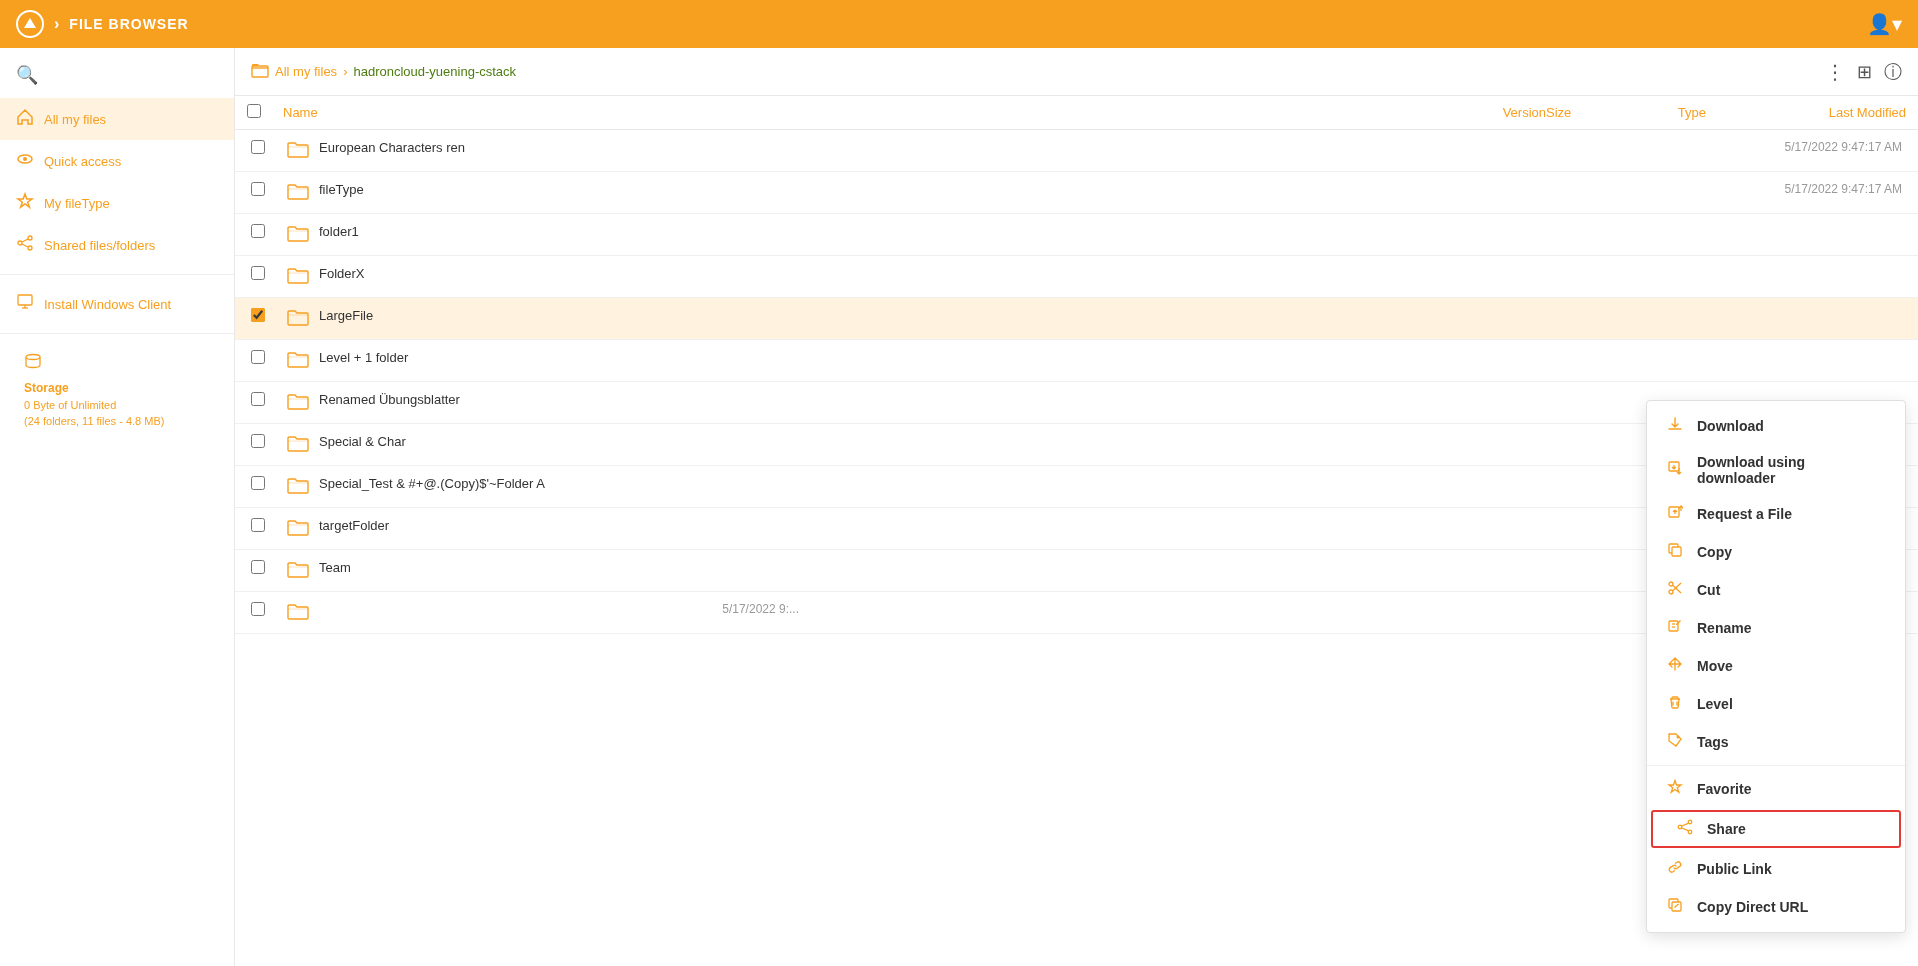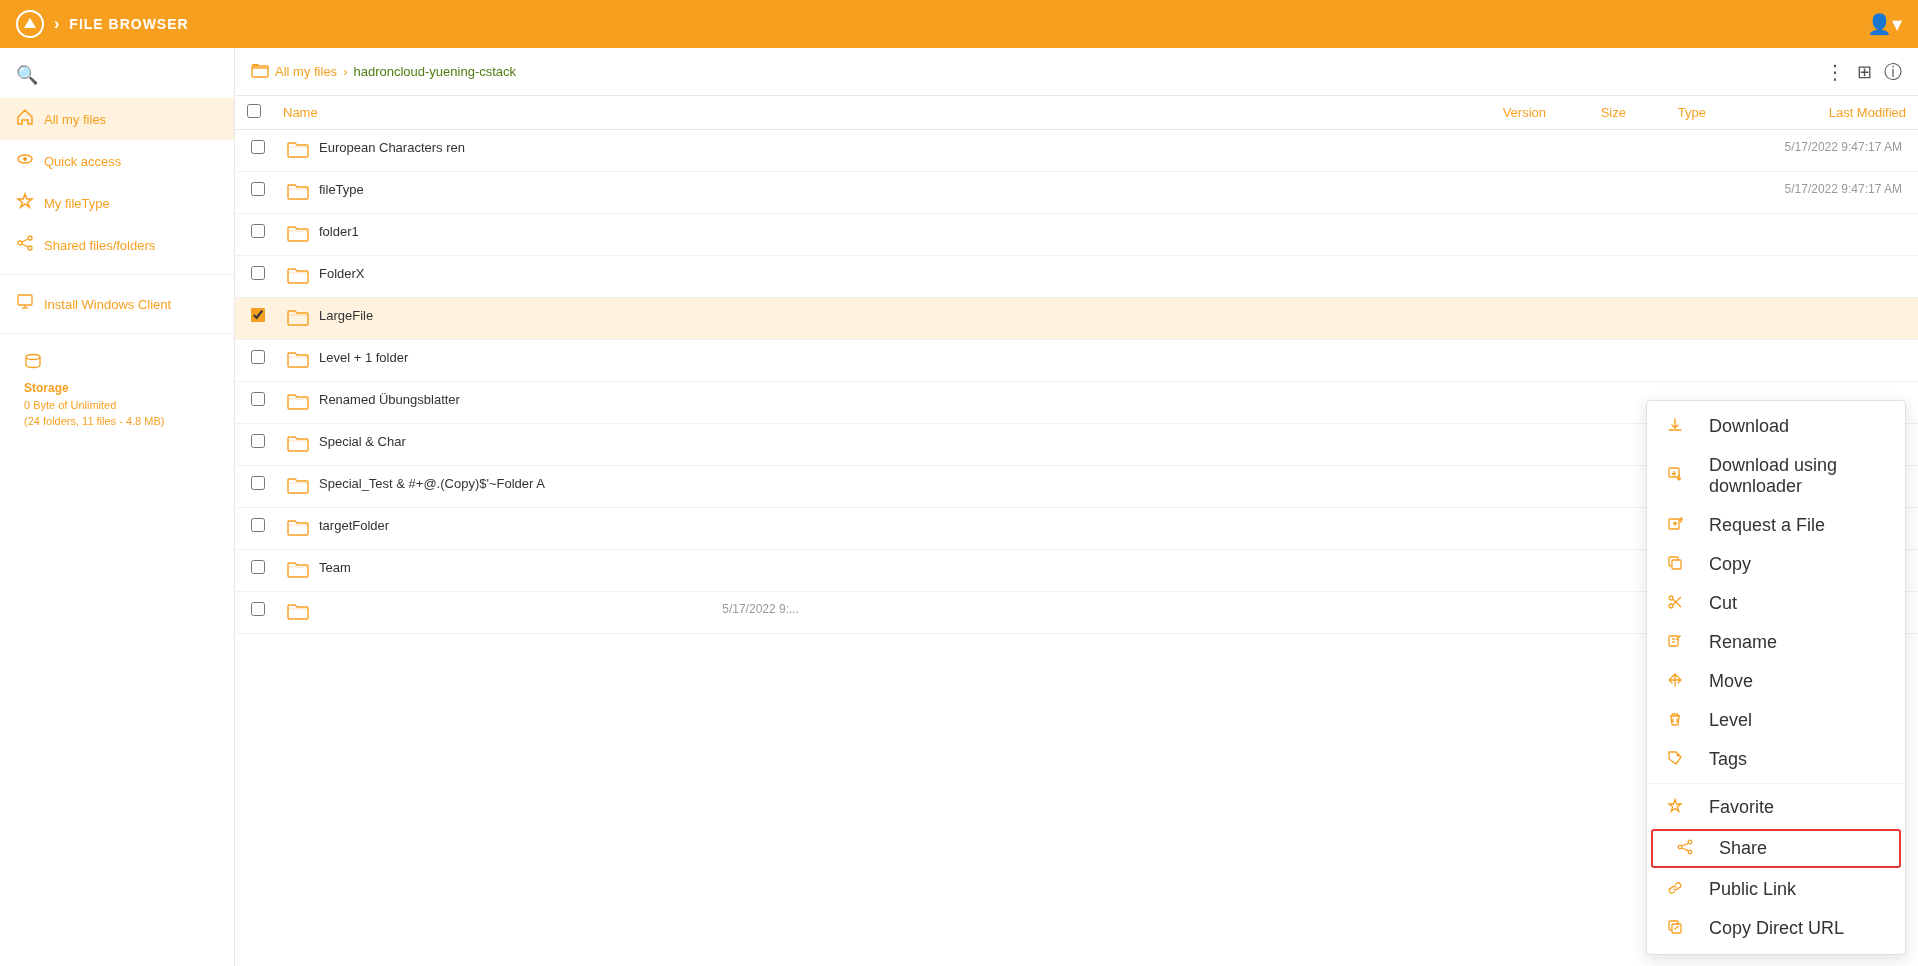--- a/index.html
+++ b/index.html
@@ -82,21 +82,21 @@
       display: flex;
       align-items: center;
       padding: 8px 12px;
       color: #f7a020;
       font-size: 13px;
       font-weight: 500;
     }
     .file-header-check { width: 36px; }
     .file-header-name { flex: 1; }
     .file-header-version { width: 120px; text-align: right; }
-    .file-header-size { width: 80px; text-align: right; }
+    .file-header-size { width: 80px; text-align: left; }
     .file-header-type { width: 80px; text-align: right; }
     .file-header-modified { width: 200px; text-align: right; }
 
     
     .file-list { flex: 1; overflow-y: auto; background: white; position: relative; }
     .file-row {
       display: flex;
       align-items: flex-start;
       padding: 10px 16px;
       border-bottom: 1px solid #f0f0f0;
@@ -122,25 +122,26 @@
       background: white;
       border: 1px solid #e0e0e0;
       border-radius: 4px;
       box-shadow: 0 4px 16px rgba(0,0,0,0.12);
       z-index: 100;
       padding: 6px 0;
     }
     .ctx-item {
       display: flex;
       align-items: center;
-      gap: 24px;
+      gap: 12px;
       padding: 9px 18px;
       cursor: pointer;
       color: #333;
-      font-size: 18px;
+      font-size: 14px;
+      font-weight: bold;
     }
     .ctx-item.highlighted {
       border: 2px solid #e53935;
       margin: 2px 4px;
       border-radius: 3px;
       padding: 7px 22px;
     }
     .ctx-icon { color: #f7a020; font-size: 16px; min-width: 20px; text-align: center; }
     .ctx-divider { height: 1px; background: #f0f0f0; margin: 4px 0; }
 

